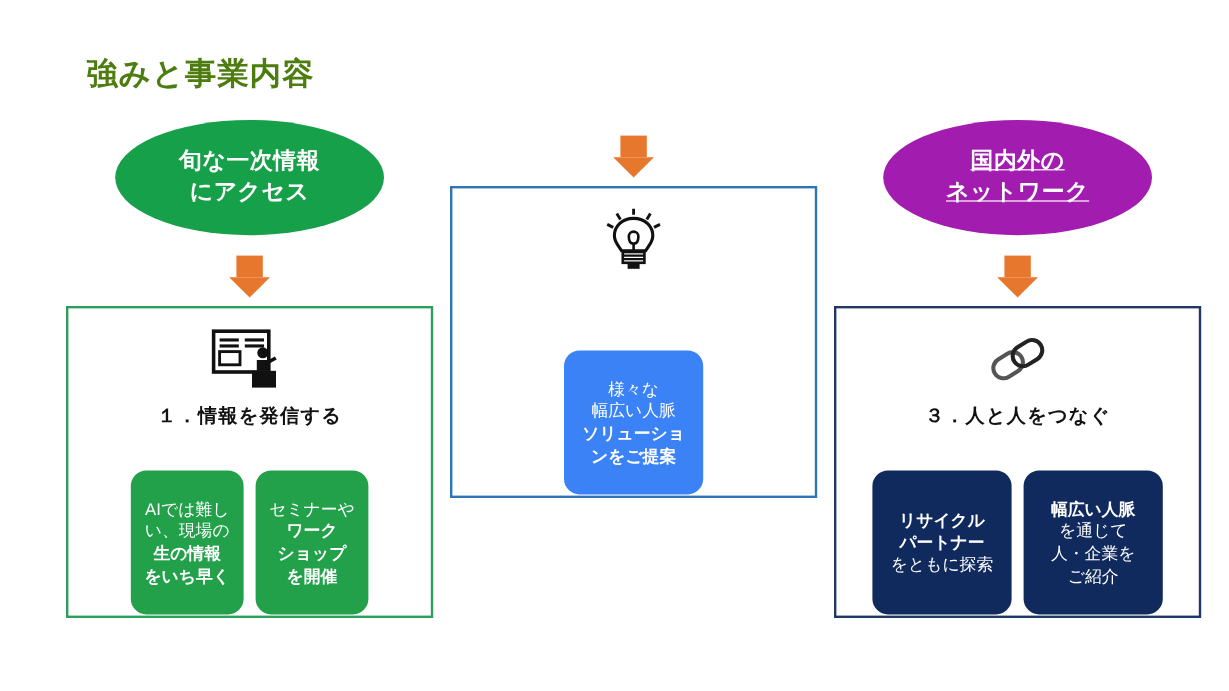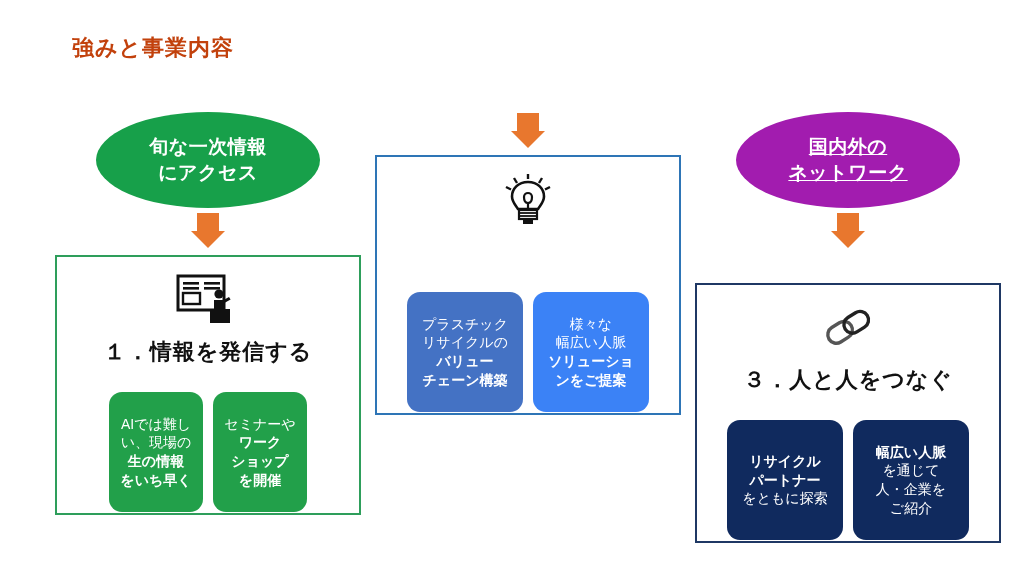--- a/index.html
+++ b/index.html
@@ -13,25 +13,25 @@
     position: relative;
     overflow: hidden;
     font-family: "Liberation Sans", "DejaVu Sans", sans-serif;
     color: #000000;
   }
 
   
   .slide-title {
     position: absolute;
     left: 72px;
-    top: 33px;
-    font-size: 22px;
+    top: 44px;
+    font-size: 26px;
     font-weight: bold;
     letter-spacing: 1px;
-    color: #c2410c;
+    color: #4d7c0f;
     white-space: nowrap;
   }
 
   
   .column {
     position: absolute;
     top: 100px;
     width: 306px;
   }
   .col-1 { left: 55px; }
@@ -40,21 +40,21 @@
 
   
   .ellipse-wrap {
     position: relative;
     height: 100px;
   }
   .ellipse {
     position: absolute;
     left: 50%;
     transform: translateX(-50%);
-    top: 12px;
+    top: 0;
     width: 224px;
     height: 96px;
     border-radius: 50%;
     display: flex;
     flex-direction: column;
     align-items: center;
     justify-content: center;
     color: #ffffff;
     font-weight: bold;
     font-size: 19px;
@@ -96,33 +96,33 @@
 
   
   .panel {
     position: relative;
     height: 260px;
     background: #ffffff;
     box-sizing: border-box;
   }
   .panel.green { border: 2px solid #2E9E5B; }
   .panel.blue  { border: 2px solid #2E75B6; }
-  .panel.navy  { border: 2px solid #1F3864; margin-top: 28px; }
+  .panel.navy  { border: 2px solid #1F3864; }
 
   .panel-icon {
     height: 74px;
     display: flex;
     align-items: center;
     justify-content: center;
     padding-top: 12px;
     box-sizing: border-box;
   }
   .panel-heading {
     text-align: center;
-    font-size: 22px;
+    font-size: 16px;
     font-weight: bold;
     color: #111111;
     letter-spacing: 1px;
     margin-top: 6px;
   }
 
   
   .subboxes {
     position: absolute;
     left: 0;
@@ -234,26 +234,20 @@
         <rect x="20" y="47" width="10" height="4" fill="#111"></rect>
         <line x1="25" y1="1" x2="25" y2="6" stroke="#111" stroke-width="2.4"></line>
         <line x1="11" y1="5" x2="14" y2="10" stroke="#111" stroke-width="2.4"></line>
         <line x1="39" y1="5" x2="36" y2="10" stroke="#111" stroke-width="2.4"></line>
         <line x1="3" y1="14" x2="8" y2="16.5" stroke="#111" stroke-width="2.4"></line>
         <line x1="47" y1="14" x2="42" y2="16.5" stroke="#111" stroke-width="2.4"></line>
       </svg>
     </div>
 
     <div class="subboxes">
-      <div class="subbox wide sb-blue-muted">
-        <span class="sline">プラスチック</span>
-        <span class="sline">リサイクルの</span>
-        <span class="sline b">バリュー</span>
-        <span class="sline b">チェーン構築</span>
-      </div>
       <div class="subbox wide sb-blue-bright">
         <span class="sline">様々な</span>
         <span class="sline">幅広い人脈</span>
         <span class="sline b">ソリューショ</span>
         <span class="sline b">ンをご提案</span>
       </div>
     </div>
   </div>
 </div>
 

